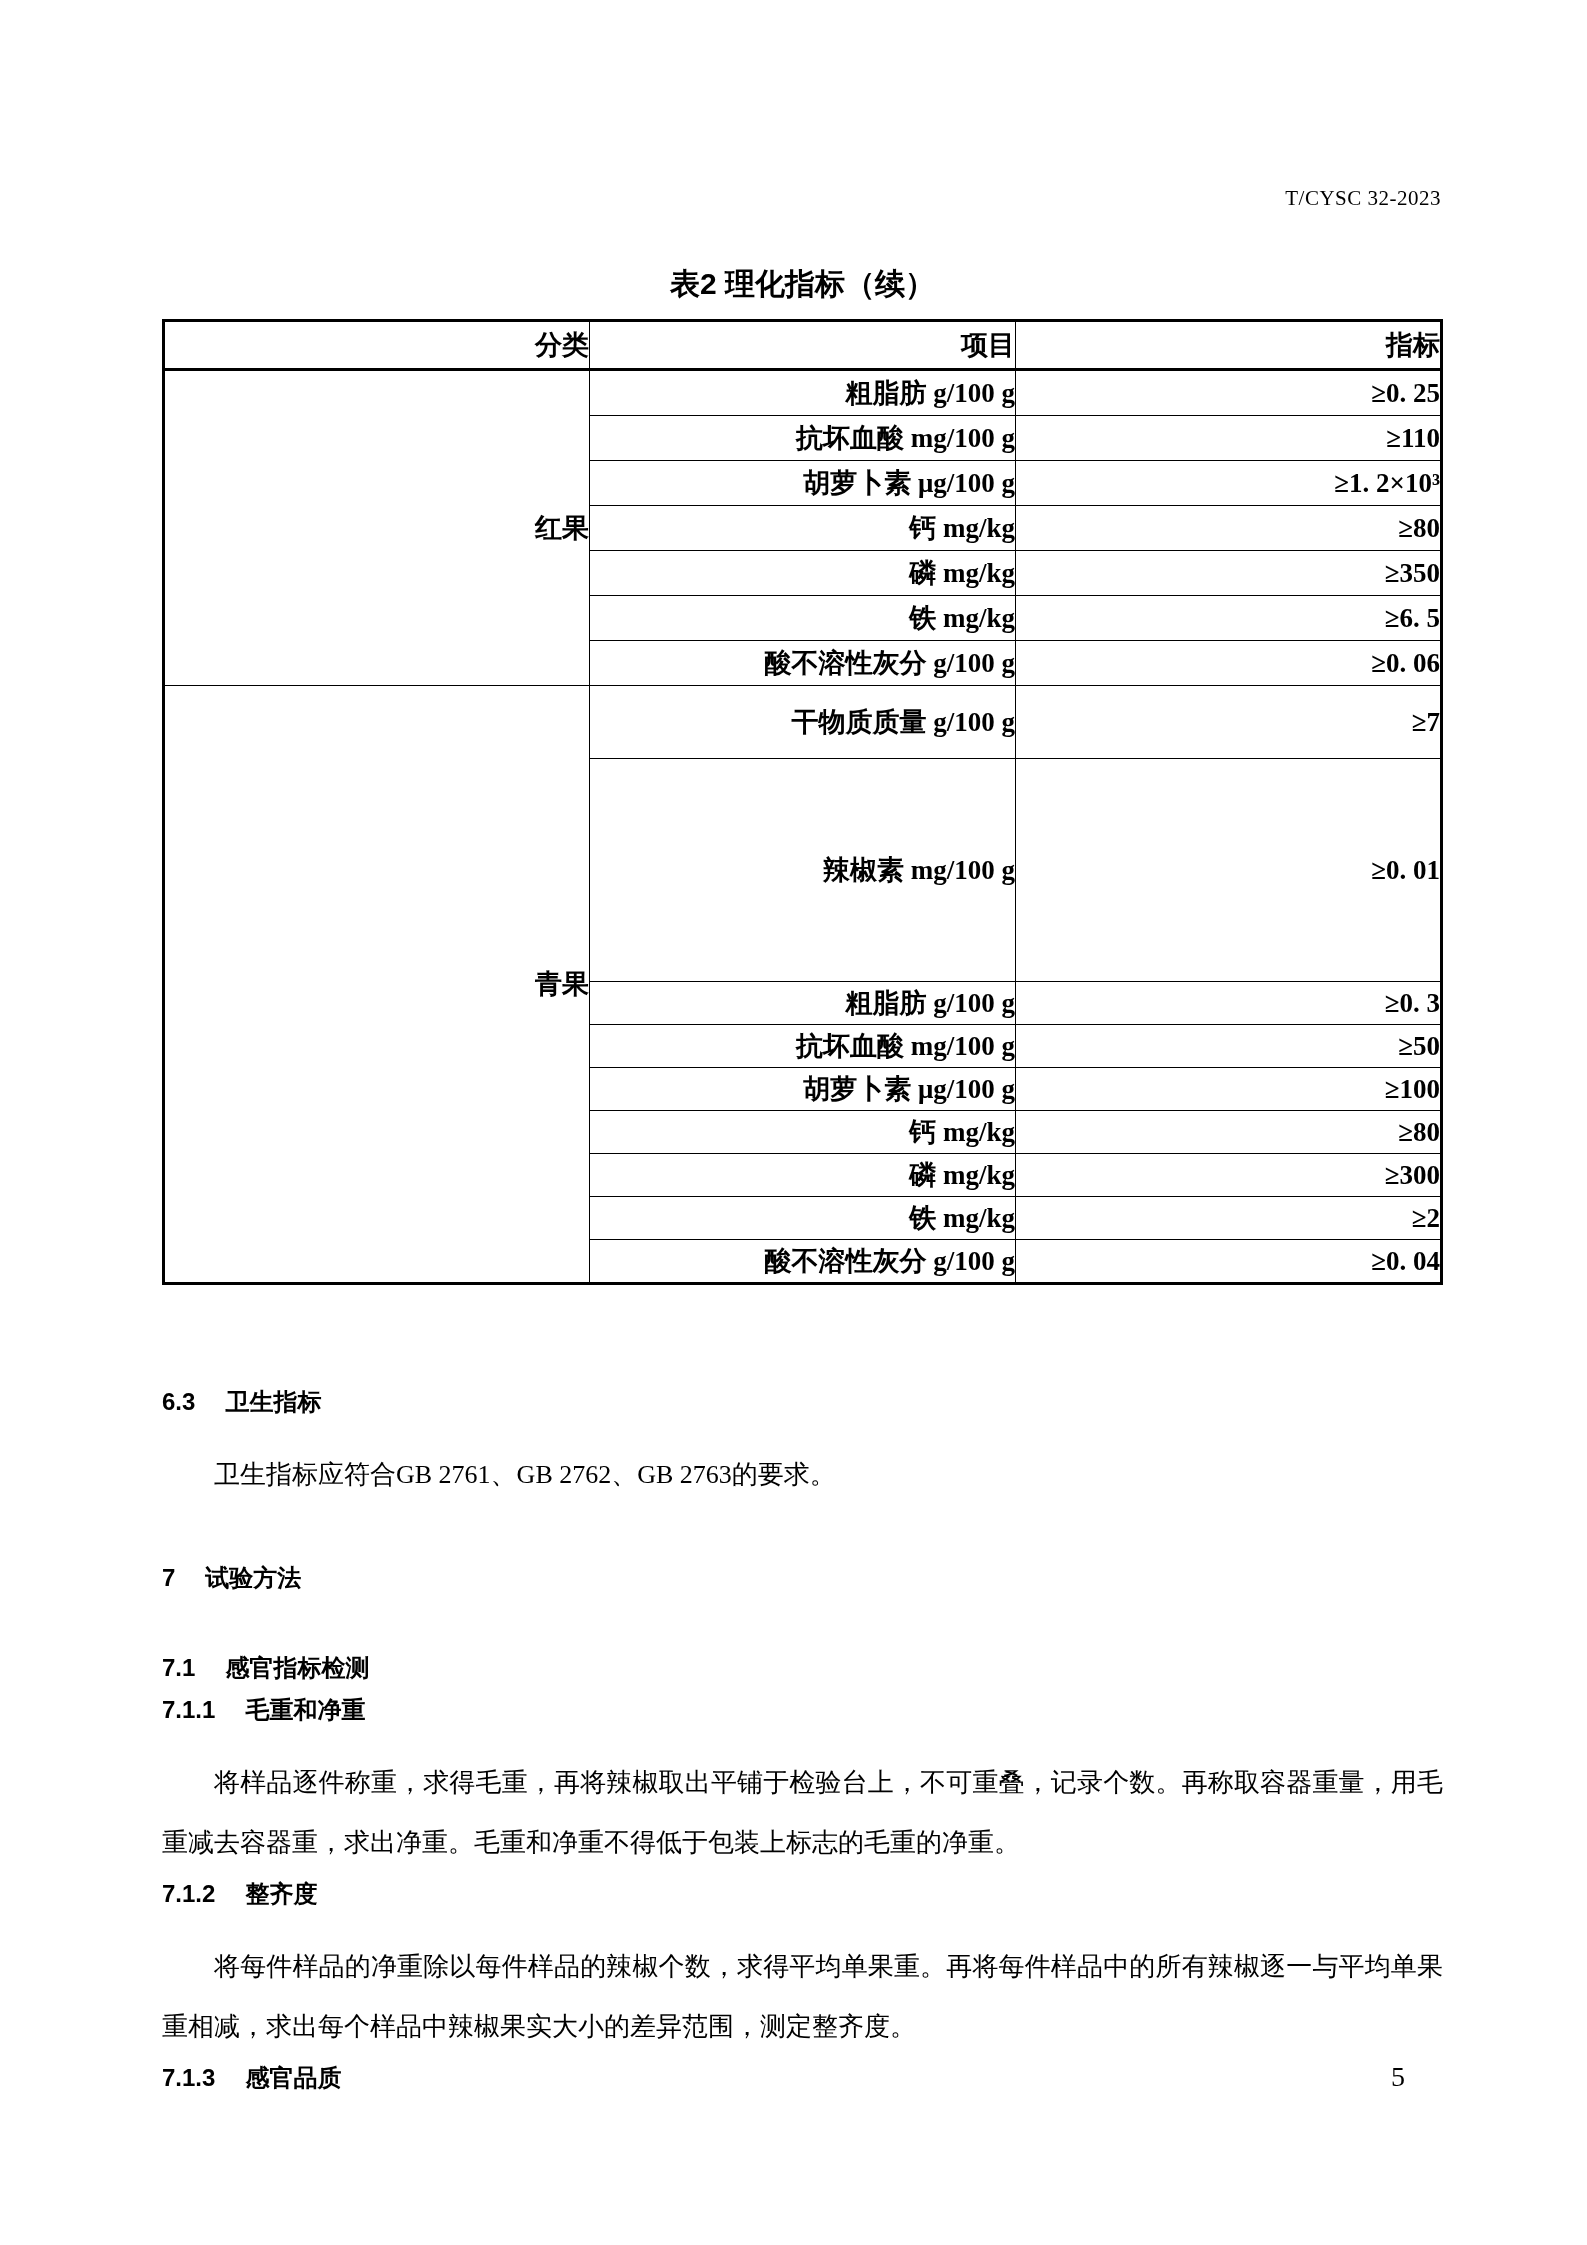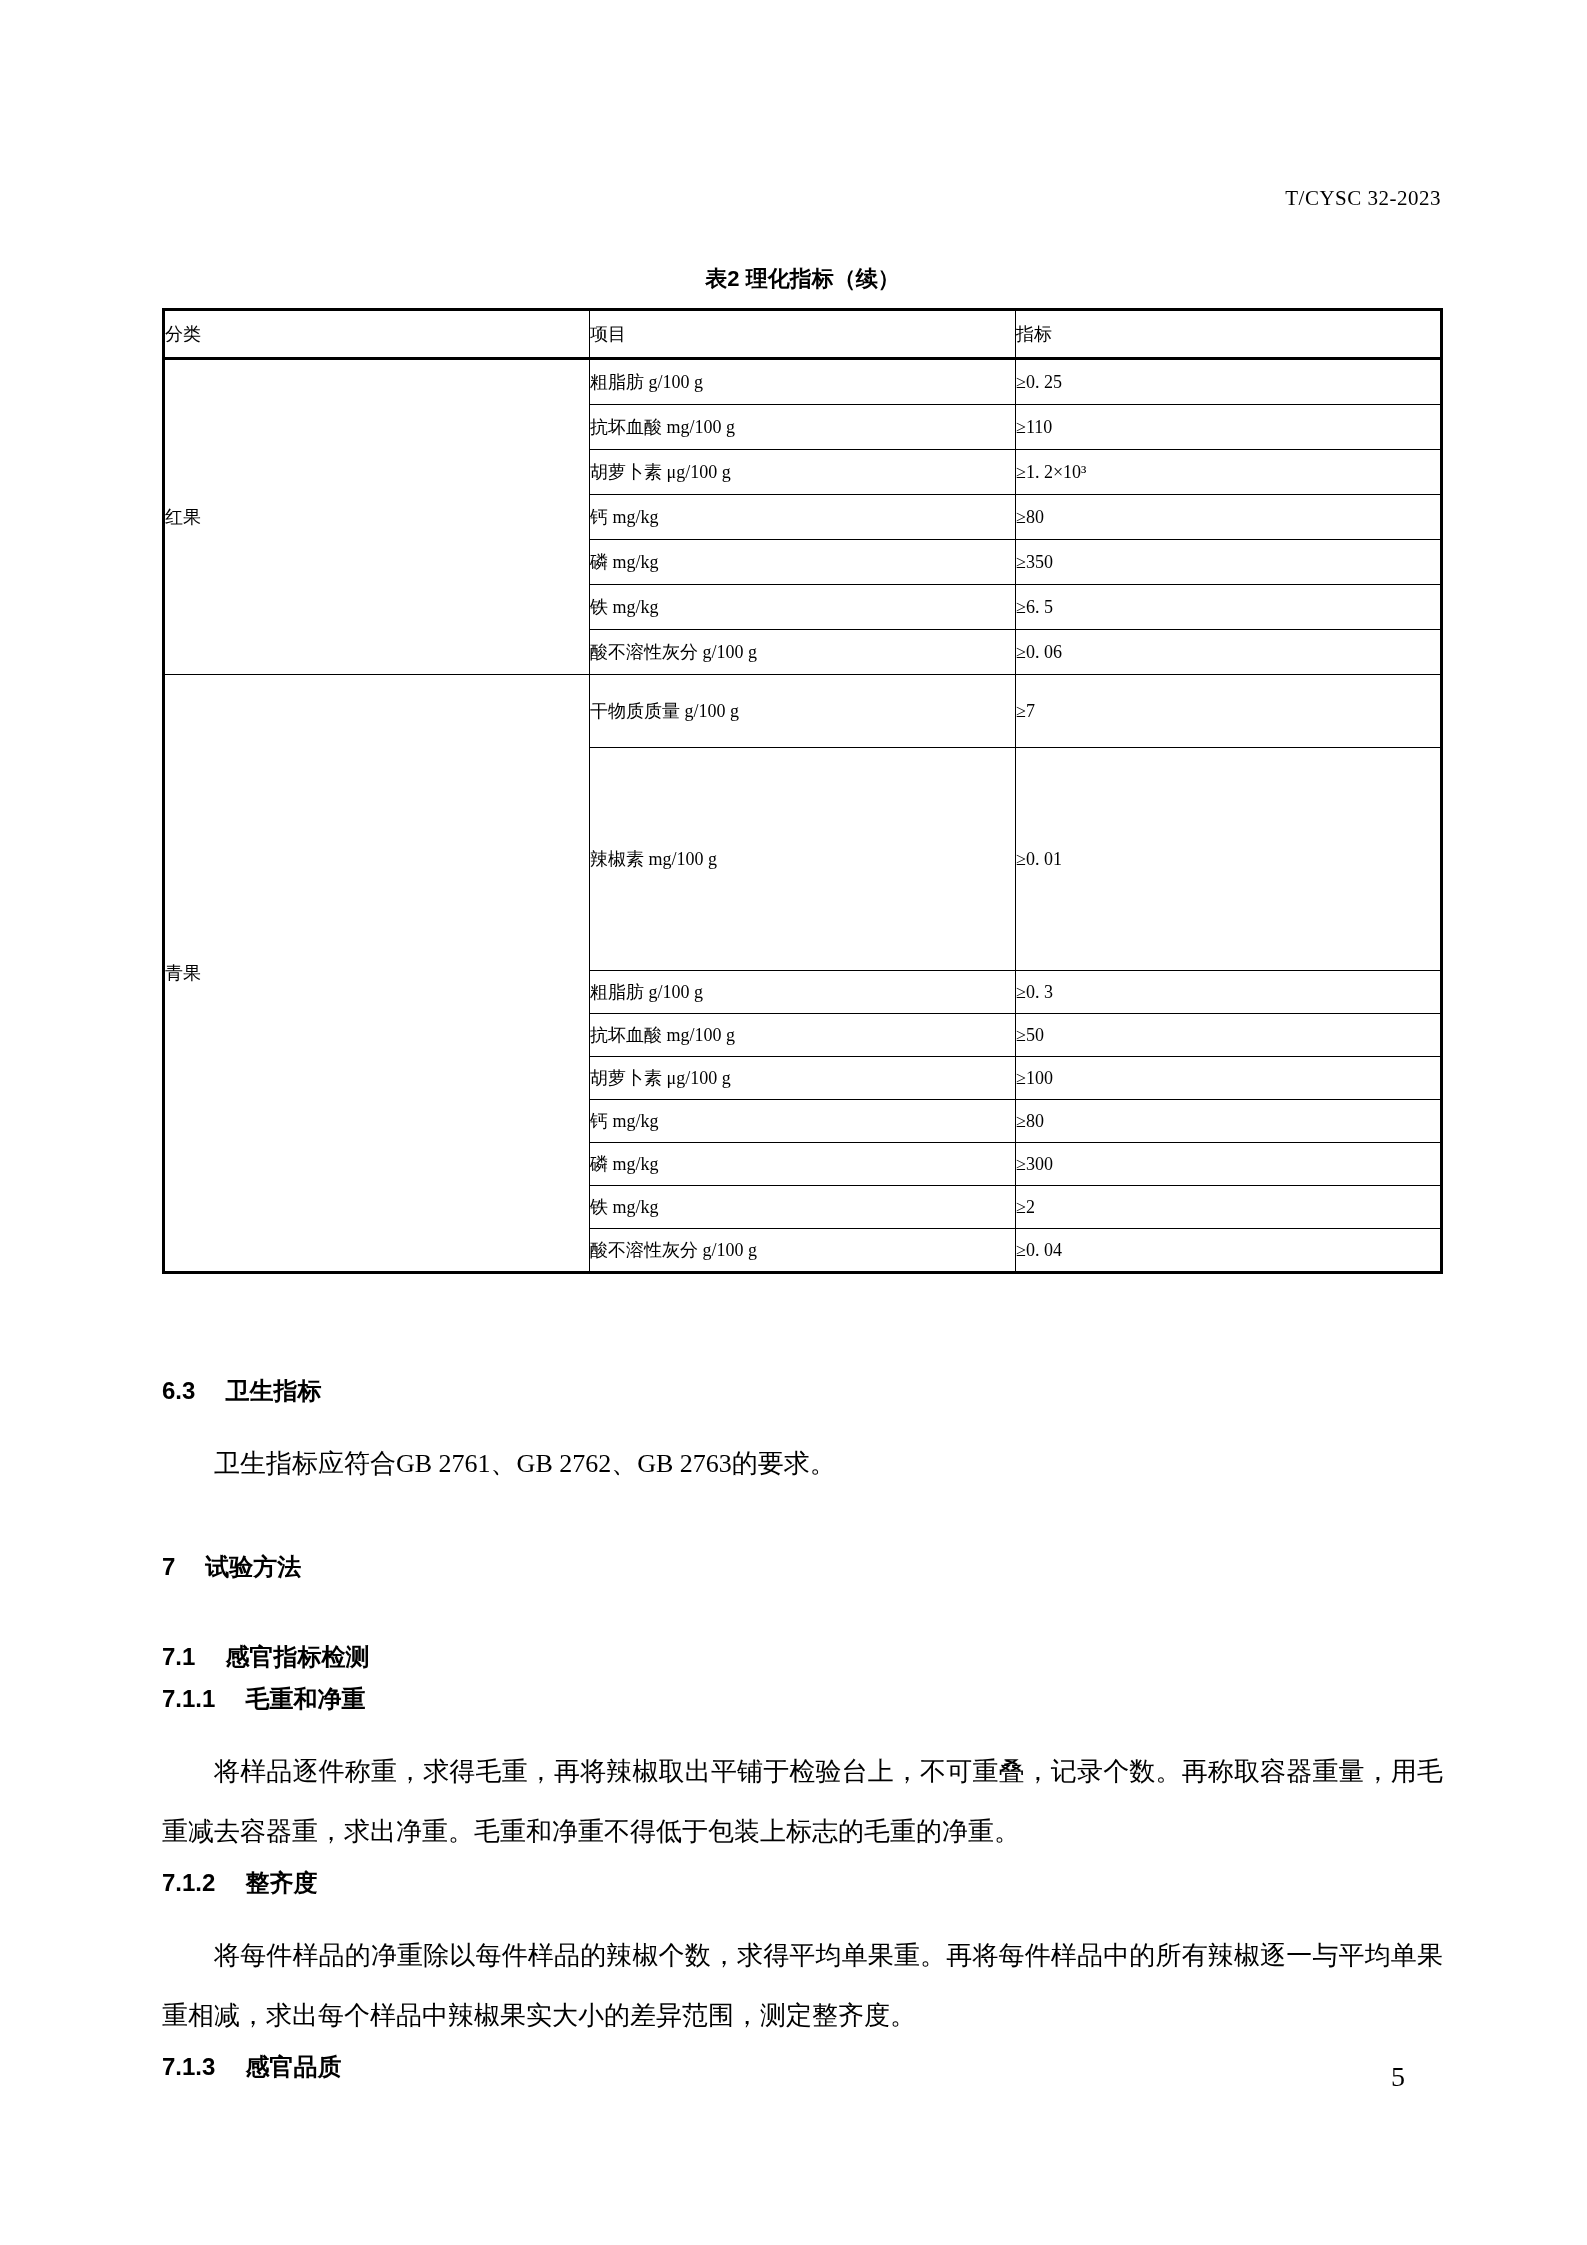--- a/index.html
+++ b/index.html
@@ -14,31 +14,31 @@
     position:absolute;top:186px;right:146px;
     font-size:21px;letter-spacing:0.5px;
   }
   .content{
     position:absolute;left:162px;top:264px;
     width:1281px;
   }
   .table-title{
     text-align:center;
     font-family:"Liberation Sans","DejaVu Sans",sans-serif;
-    font-weight:bold;font-size:22px;
+    font-weight:bold;font-size:30px;
     margin:0 0 14px 0;
   }
   table.spec-table{
     width:100%;border-collapse:collapse;table-layout:fixed;
     border:3px solid #000;
   }
   .spec-table th,.spec-table td{
     border:1.5px solid #000;
-    font-weight:normal;text-align:left;vertical-align:middle;
-    font-size:18px;padding:0;
+    font-weight:bold;text-align:right;vertical-align:middle;
+    font-size:27px;padding:0;
   }
   .spec-table thead th{border-bottom:3px solid #000;height:46px;}
   tr.h44 td{height:44px;}
   tr.h42 td{height:42px;}
   tr.h72 td{height:72px;}
   tr.h222 td{height:222px;}
   .sec-h{
     font-family:"Liberation Sans","DejaVu Sans",sans-serif;
     font-weight:bold;font-size:24px;line-height:42px;
     margin:0;

